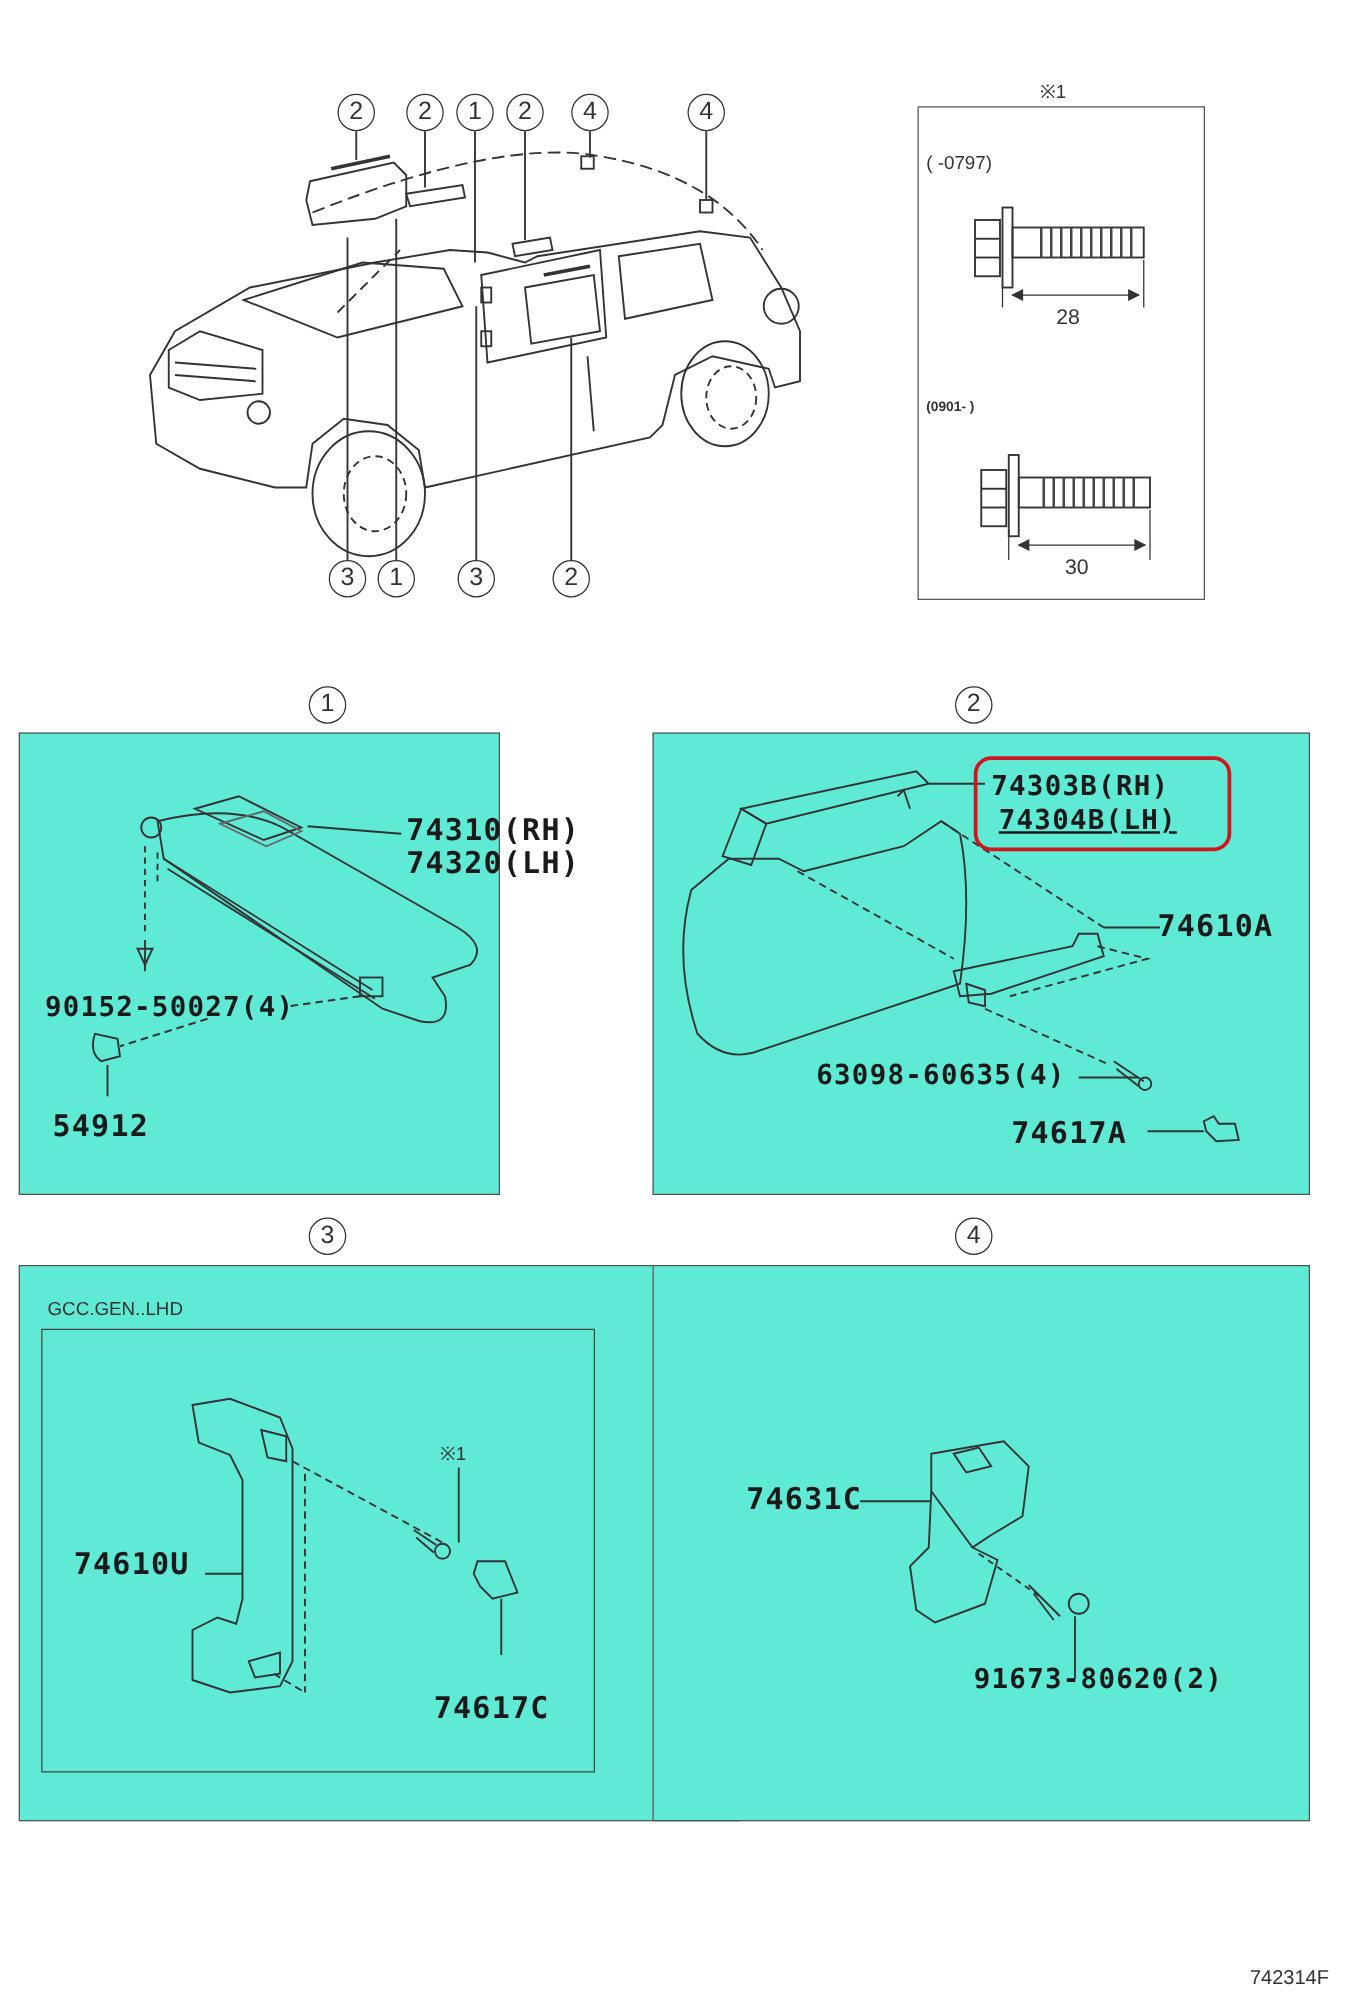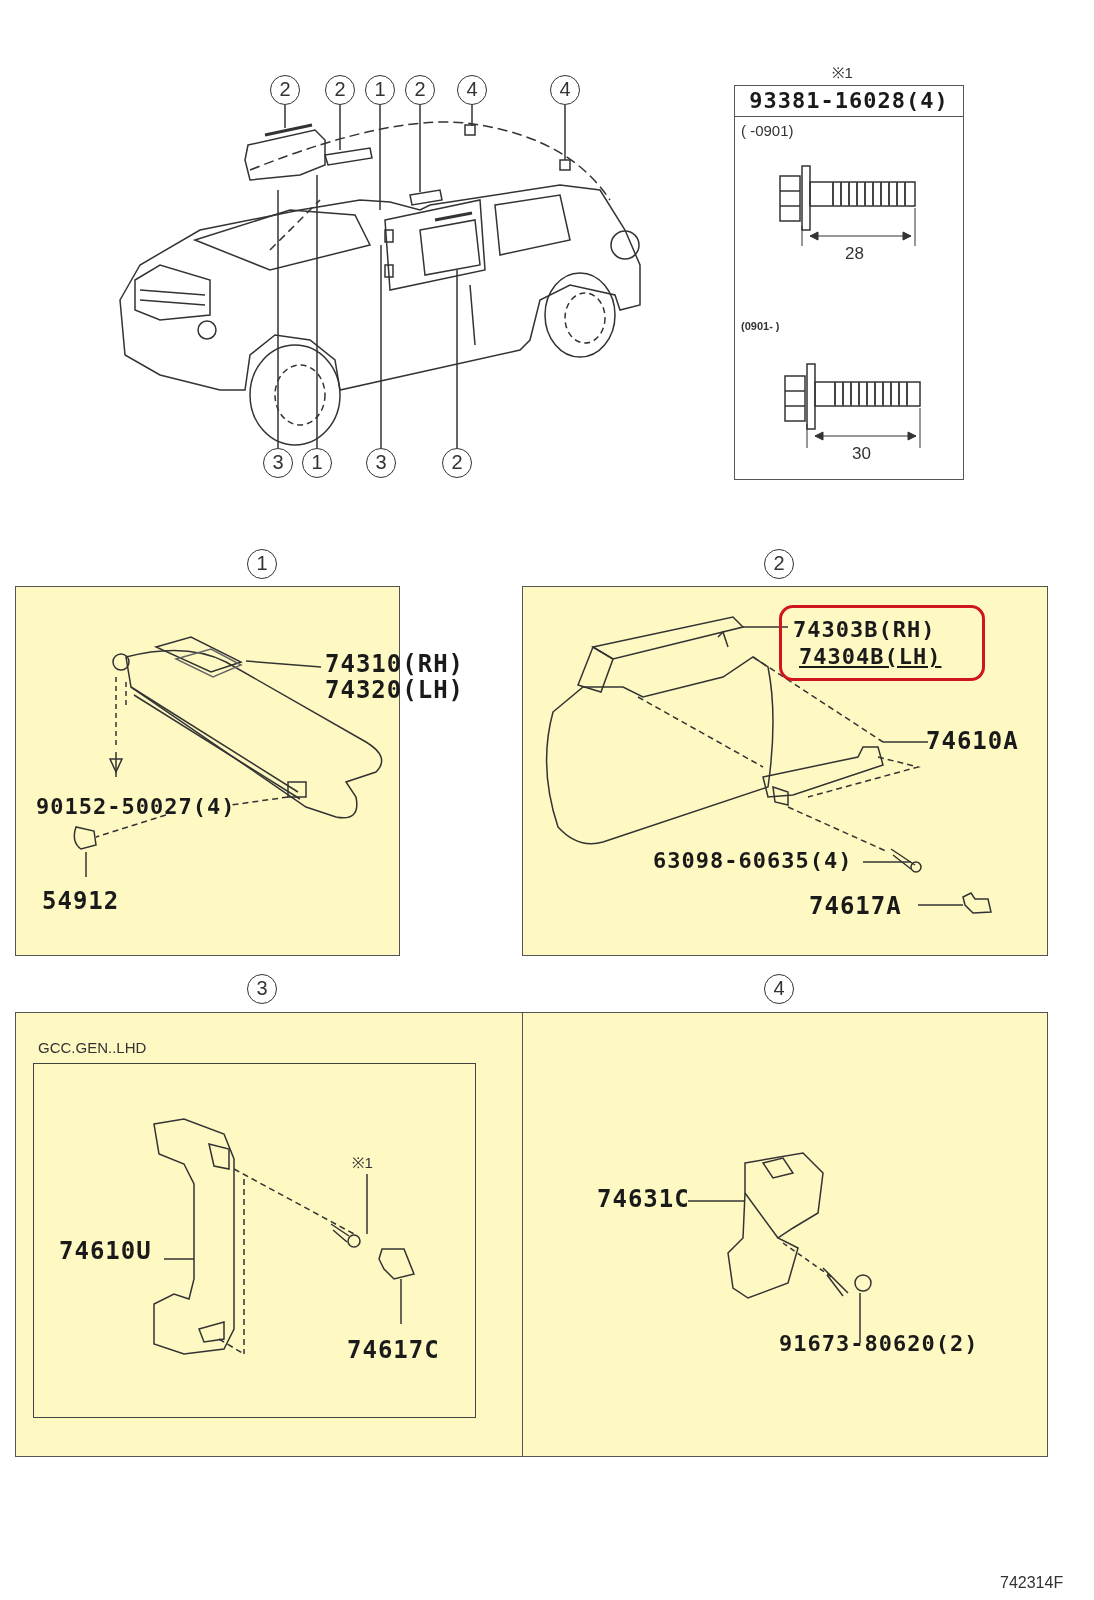--- a/index.html
+++ b/index.html
@@ -2,21 +2,21 @@
 <html><head>
 <meta charset="utf-8">
 <style>
   html, body { margin:0; padding:0; background:#ffffff; }
   body { width:1094px; height:1600px; position:relative; overflow:hidden;
          font-family:"DejaVu Sans Mono","Liberation Mono",monospace; color:#1a1a1a; }
   .abs { position:absolute; }
   .circ { position:absolute; width:30px; height:30px; border:1.5px solid #333; border-radius:50%;
           box-sizing:border-box; text-align:center; line-height:27px; font-family:"Liberation Sans",sans-serif;
           font-size:20px; color:#333; background:#fff; }
-  .panel { position:absolute; border:1.5px solid #555; box-sizing:border-box; background:#fef9c3; }
+  .panel { position:absolute; border:1.5px solid #555; box-sizing:border-box; background:#5eead4; }
   .pn { position:absolute; font-weight:bold; font-size:24px; letter-spacing:1px; white-space:nowrap; color:#1a1a1a; }
   .pn-sm { font-size:22px; }
   .note { position:absolute; font-family:"Liberation Sans",sans-serif; font-size:16px; color:#333; white-space:nowrap; }
   svg { position:absolute; left:0; top:0; overflow:visible; }
   .bolt-box { position:absolute; border:1.5px solid #555; box-sizing:border-box; }
   .bolt-head { position:absolute; left:0; right:0; height:30px; border-bottom:1.5px solid #555;
                font-weight:bold; font-size:22px; text-align:center; line-height:30px; letter-spacing:1px; }
   .highlight { position:absolute; border:3px solid #d0161d; border-radius:14px; box-sizing:border-box; }
 </style>
 </head>
@@ -85,22 +85,21 @@
   <div class="circ" style="left:357px;top:5px;">4</div>
   <div class="circ" style="left:450px;top:5px;">4</div>
   <div class="circ" style="left:163px;top:378px;">3</div>
   <div class="circ" style="left:202px;top:378px;">1</div>
   <div class="circ" style="left:266px;top:378px;">3</div>
   <div class="circ" style="left:342px;top:378px;">2</div>
 </div>
 
 <div class="note" style="left:832px;top:62px;font-size:15px;">※1</div>
 <div class="bolt-box" style="left:734px;top:85px;width:230px;height:395px;">
-  <div class="bolt-head" style="top:0;">93381-16028(4)</div>
-  <div class="note" style="left:6px;top:36px;font-size:15px;">(    -0901)</div>
+  <div class="note" style="left:6px;top:36px;font-size:15px;">(    -0797)</div>
   <svg width="230" height="200">
     <g fill="none" stroke="#333" stroke-width="1.5">
       <rect x="45" y="90" width="20" height="45"></rect>
       <line x1="45" y1="105" x2="65" y2="105"></line>
         <line x1="45" y1="120" x2="65" y2="120"></line>
       <rect x="67" y="80" width="8" height="64"></rect>
       <rect x="75" y="96" width="105" height="24"></rect>
     </g>
     <g stroke="#444" stroke-width="2">
       <line x1="98" y1="96" x2="98" y2="120"></line>
@@ -227,21 +226,21 @@
         <path d="M297 160 L315 172 M299 166 L313 178"></path>
         <circle cx="320" cy="177" r="6"></circle>
         <line x1="333" y1="110" x2="333" y2="170"></line>
         <path d="M348 185 L370 185 L380 210 L360 215 L350 205 L345 195 Z"></path>
         <line x1="367" y1="215" x2="367" y2="260"></line>
         <line x1="130" y1="195" x2="160" y2="195"></line>
       </g>
     </svg>
     <div class="note" style="left:318px;top:88px;font-size:15px;">※1</div>
     <div class="pn" style="left:25px;top:173px;">74610U</div>
-    <div class="pn" style="left:313px;top:272px;">74617C</div>
+    <div class="pn" style="left:313px;top:288px;">74617C</div>
   </div>
 </div>
 
 <div class="circ" style="left:764px;top:974px;">4</div>
 <div class="panel" style="left:522px;top:1012px;width:526px;height:445px;">
   <svg width="526" height="445">
     <g fill="none" stroke="#333" stroke-width="1.5">
       <path d="M222 150 L280 140 L300 160 L295 200 L270 215 L255 225 L275 235 L265 270 L225 285 L210 275 L205 240 L220 225 L222 180 Z"></path>
       <path d="M240 150 L260 145 L270 160 L250 165 Z"></path>
       <line x1="222" y1="180" x2="255" y2="225"></line>

